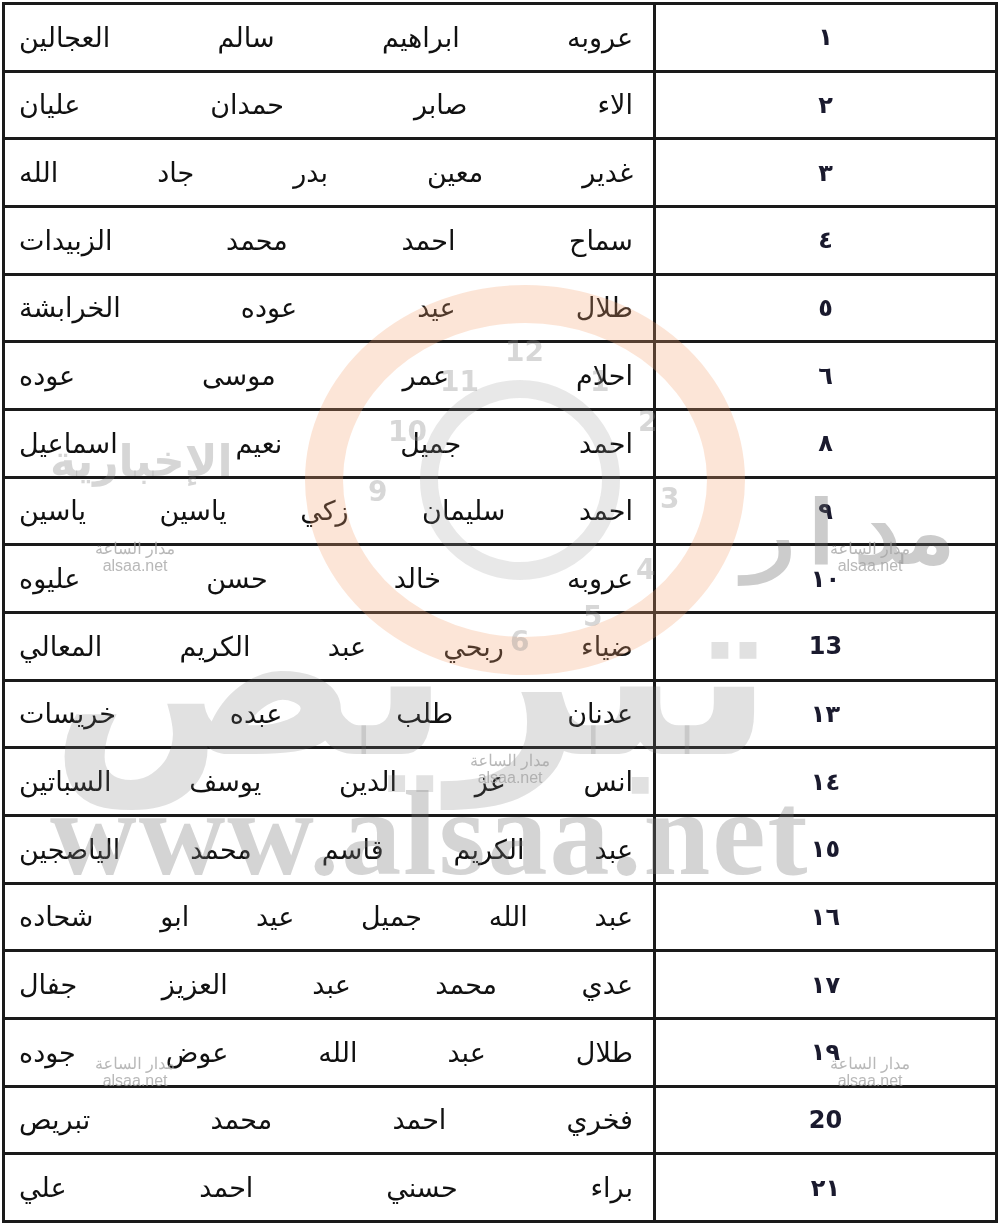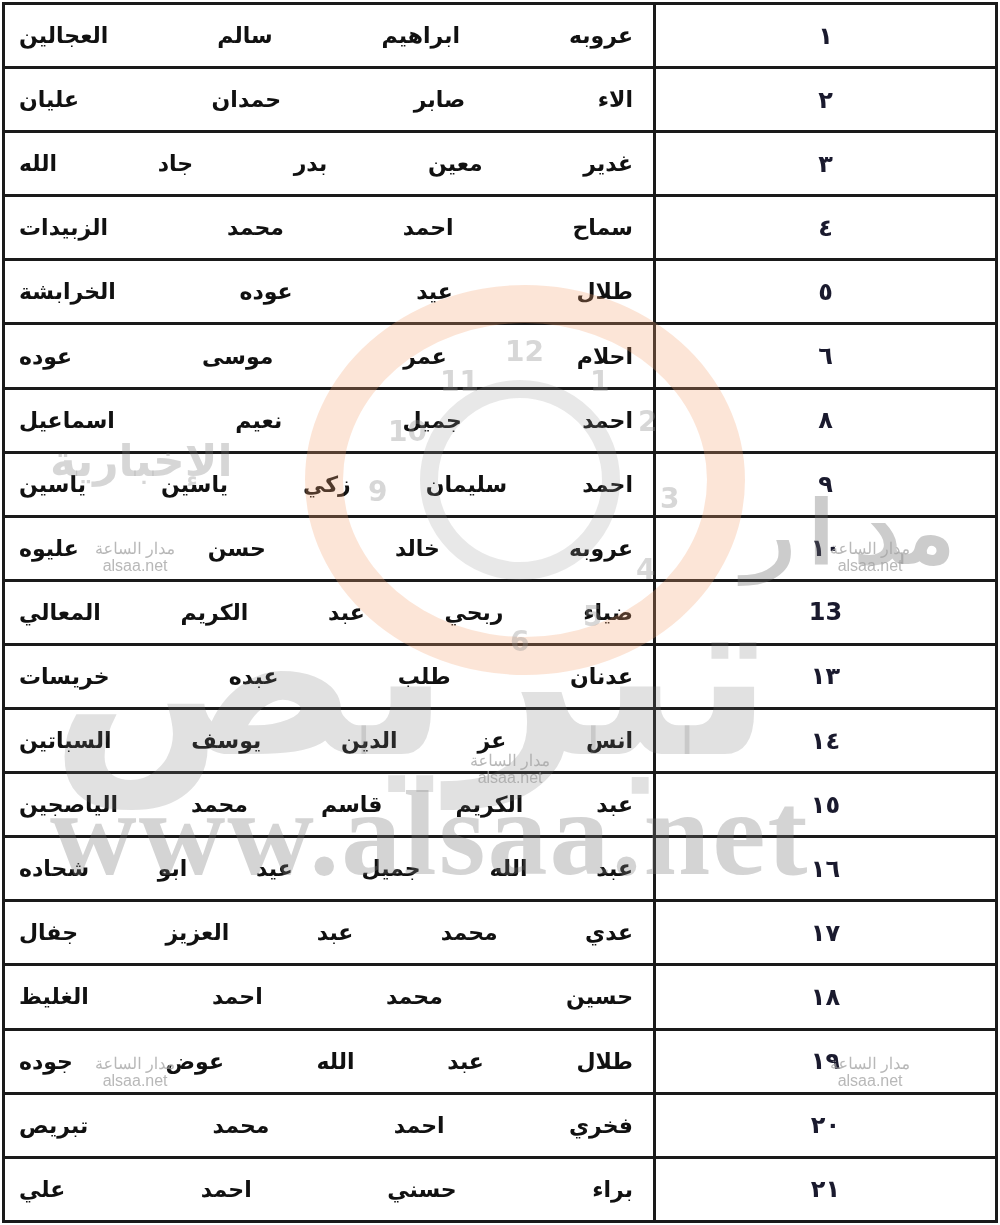--- a/index.html
+++ b/index.html
@@ -39,26 +39,25 @@
       padding: 0;
       background: transparent;
       vertical-align: middle;
     }
     td.name-cell {
       width: 614px;
       direction: rtl;
       text-align: justify;
       text-align-last: justify;
       padding: 0 20px 0 14px !important;
-      font-size: 22px;
+      font-size: 27px;
       color: #111;
       letter-spacing: 1px;
       word-spacing: 6px;
       font-family: "DejaVu Sans", sans-serif;
-      font-weight: bold;
     }
     td.num-cell {
       text-align: center;
       font-size: 24px;
       color: #1a1a2e;
       font-family: "DejaVu Sans", sans-serif;
       font-weight: bold;
     }
     
     .wm {
@@ -198,30 +197,26 @@
       </tr>
       <tr>
         <td class="name-cell">عبد الله جميل عيد ابو شحاده</td>
         <td class="num-cell">١٦</td>
       </tr>
       <tr>
         <td class="name-cell">عدي محمد عبد العزيز جفال</td>
         <td class="num-cell">١٧</td>
       </tr>
       <tr>
-        <td class="name-cell">حسين محمد احمد الغليظ</td>
-        <td class="num-cell">١٨</td>
-      </tr>
-      <tr>
         <td class="name-cell">طلال عبد الله عوض جوده</td>
         <td class="num-cell">١٩</td>
       </tr>
       <tr>
         <td class="name-cell">فخري احمد محمد تبريص</td>
-        <td class="num-cell">٢٠</td>
+        <td class="num-cell">20</td>
       </tr>
       <tr>
         <td class="name-cell">براء حسني احمد علي</td>
         <td class="num-cell">٢١</td>
       </tr>
     </tbody>
   </table>
 
   <div class="wm wm-clock-ring"></div>
   <div class="wm wm-clock-inner"></div>

